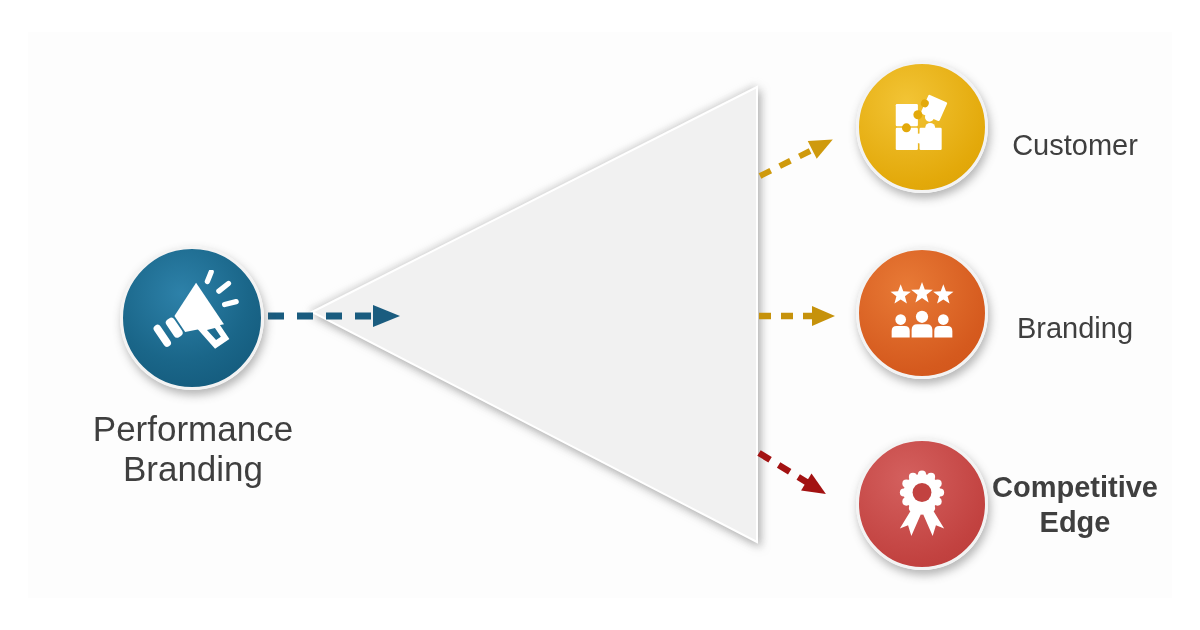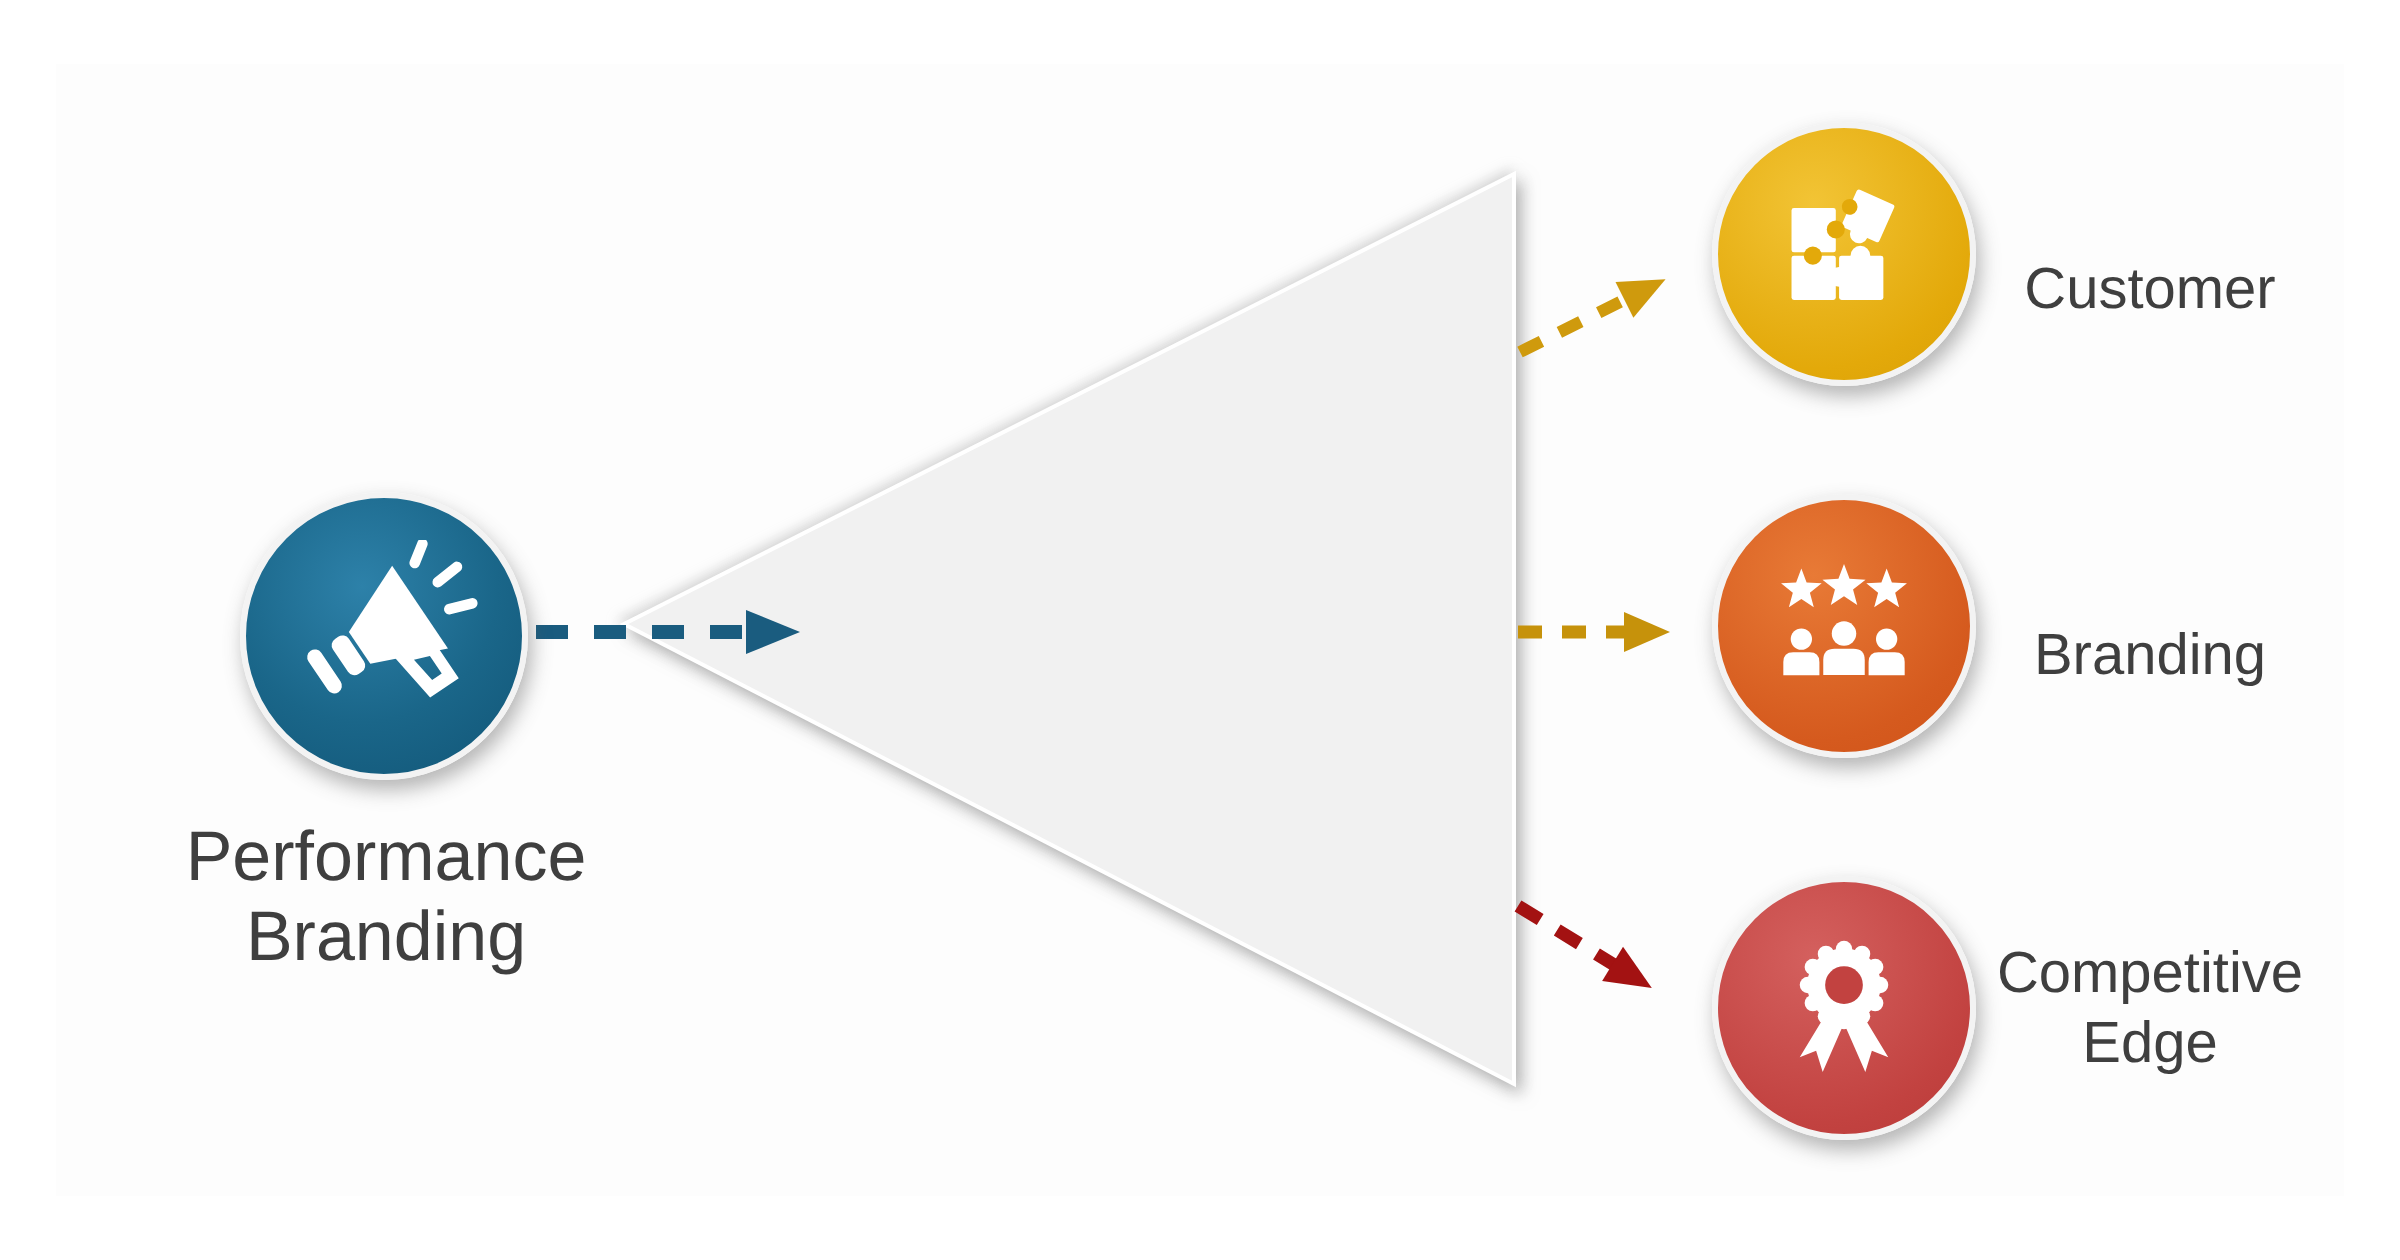--- a/index.html
+++ b/index.html
@@ -46,21 +46,21 @@
   .input-label{
     position:absolute;left:18px;top:409px;width:350px;
     text-align:center;font-size:35px;color:var(--text-color);
   }
   .output-label{
     position:absolute;left:975px;width:200px;text-align:center;
     font-size:29px;line-height:35px;color:var(--text-color);
   }
   .output-label-1{top:93px;}
   .output-label-2{top:276px;}
-  .output-label-3{top:470px;}
+  .output-label-3{top:470px;font-weight:bold;}
   .funnel-poly{
     filter:drop-shadow(3px 4px 4px rgba(120,120,120,0.5)) drop-shadow(-2px -2px 3px rgba(150,150,150,0.3));
   }
   .arrow-blue{stroke:var(--blue-arrow);}
   .arrow-gold{stroke:var(--gold-arrow);}
   .arrow-gold2{stroke:var(--gold-arrow-2);}
   .arrow-red{stroke:var(--red-arrow);}
   .mk-blue{fill:var(--blue-arrow);}
   .mk-gold{fill:var(--gold-arrow);}
   .mk-gold2{fill:var(--gold-arrow-2);}

